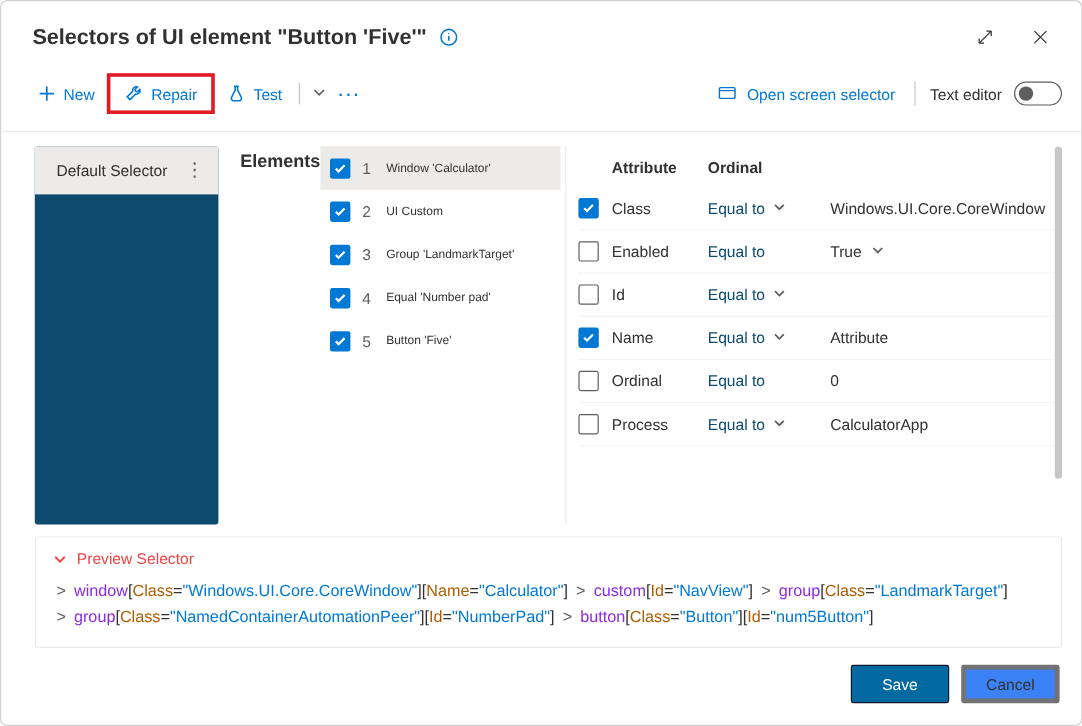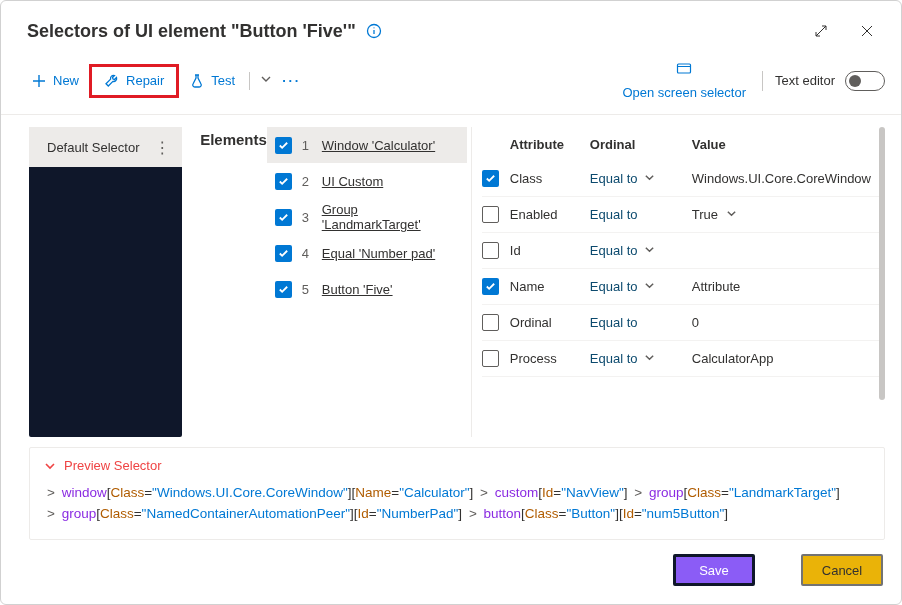--- a/index.html
+++ b/index.html
@@ -65,21 +65,21 @@
       border: 3px solid #e01b24;
       padding: 2px 4px;
       margin: 0 2px;
     }
     .divider-v { width: 1px; height: 18px; background: #c8c6c4; margin: 0 6px; }
     .tb-chev { color: #605e5c; padding: 0 4px; cursor: pointer; }
     .tb-dots { color: #0078d4; letter-spacing: 2px; padding: 0 6px; cursor: pointer; font-weight: 700;}
     .tb-spacer { flex: 1; }
     .screen-selector {
       display: inline-flex; align-items: center; gap: 8px;
-      color: #0078d4; cursor: pointer; padding: 0 10px; flex-direction: column;
+      color: #0078d4; cursor: pointer; padding: 0 10px;
     }
     .text-editor-wrap { display: inline-flex; align-items: center; gap: 10px; padding-left: 12px; border-left: 1px solid #c8c6c4; margin-left: 6px;}
     .text-editor-label { color: #323130; }
     .toggle {
       width: 40px; height: 20px; border-radius: 10px;
       border: 1px solid #605e5c; background: #fff; position: relative; cursor: pointer;
     }
     .toggle::after {
       content: ""; position: absolute; left: 3px; top: 3px;
       width: 12px; height: 12px; border-radius: 50%; background: #605e5c;
@@ -88,21 +88,21 @@
     
     .main {
       flex: 1;
       display: flex;
       padding: 12px 16px 0 28px;
       gap: 16px;
       min-height: 0;
     }
     .selectors-col {
       width: 206px;
-      background: #0f172a;
+      background: #0c4a6e;
       border-radius: 2px;
     }
     .selector-item {
       display: flex; align-items: center;
       height: 40px; padding: 0 12px 0 18px;
       background: #edebe9;
       font-size: 13px;
       color: #323130;
     }
     .selector-item-spacer { flex: 1; }
@@ -130,21 +130,21 @@
     .erow.selected { background: #edebe9; }
     .chk {
       width: 17px; height: 17px; border-radius: 2px;
       display: inline-flex; align-items: center; justify-content: center;
       flex-shrink: 0; cursor: pointer;
     }
     .chk.on { background: #0078d4; color: #fff; }
     .chk.off { border: 1px solid #605e5c; background: #fff; }
     .chk svg { width: 11px; height: 11px; }
     .enum { color: #605e5c; width: 10px; }
-    .elabel { font-size: 13px; text-decoration: underline; }
+    .elabel { font-size: 10px; }
 
     .attrs {
       flex: 1;
       border-left: 1px solid #edebe9;
       padding-left: 10px;
       position: relative;
       overflow: hidden;
     }
     .attrs-scroll {
       position: absolute; right: 0; top: 0; width: 6px; height: 88%;
@@ -188,22 +188,22 @@
     
     .footer {
       display: flex; justify-content: flex-end; gap: 10px;
       padding: 14px 18px 18px 0;
     }
     .btn {
       min-width: 82px; height: 32px; border-radius: 2px;
       display: inline-flex; align-items: center; justify-content: center;
       font-size: 13px; cursor: pointer;
     }
-    .btn-primary { background: #8b5cf6; color: #fff; border: 3px solid #0f172a; }
-    .btn-secondary { background: #eab308; color: #323130; border: 2px solid #737373; margin-left: 36px; }
+    .btn-primary { background: #0369a1; color: #fff; border: 1px solid #0f172a; }
+    .btn-secondary { background: #3b82f6; color: #323130; border: 4px solid #737373; }
   </style>
 </head>
 <body>
 
 <div class="header">
   <span class="header-title">Selectors of UI element "Button 'Five'"</span>
   <span class="info-icon">
     <svg viewBox="0 0 16 16" fill="none" stroke="currentColor" stroke-width="1.3">
         <circle cx="8" cy="8" r="6.5"></circle>
         <line x1="8" y1="7" x2="8" y2="11"></line>
@@ -325,21 +325,20 @@
             </span>
             <span class="enum">5</span>
             <span class="elabel">Button 'Five'</span>
           </div>
         </div>
       <div class="attrs">
         <div class="attr-header">
           <span></span>
           <span>Attribute</span>
           <span>Ordinal</span>
-          <span>Value</span>
         </div>
         <div id="attr-rows">
             <div class="attr-row">
               <span class="chk on">
                 <svg viewBox="0 0 12 12" fill="none" stroke="currentColor" stroke-width="2">
                   <path d="M2 6l2.5 2.5L10 3"></path>
                 </svg>
               </span>
               <span>Class</span>
               <span class="op-cell">Equal to <span class="op-chev"><svg width="11" height="11" viewBox="0 0 12 12" fill="none" stroke="#605e5c" stroke-width="1.6">

